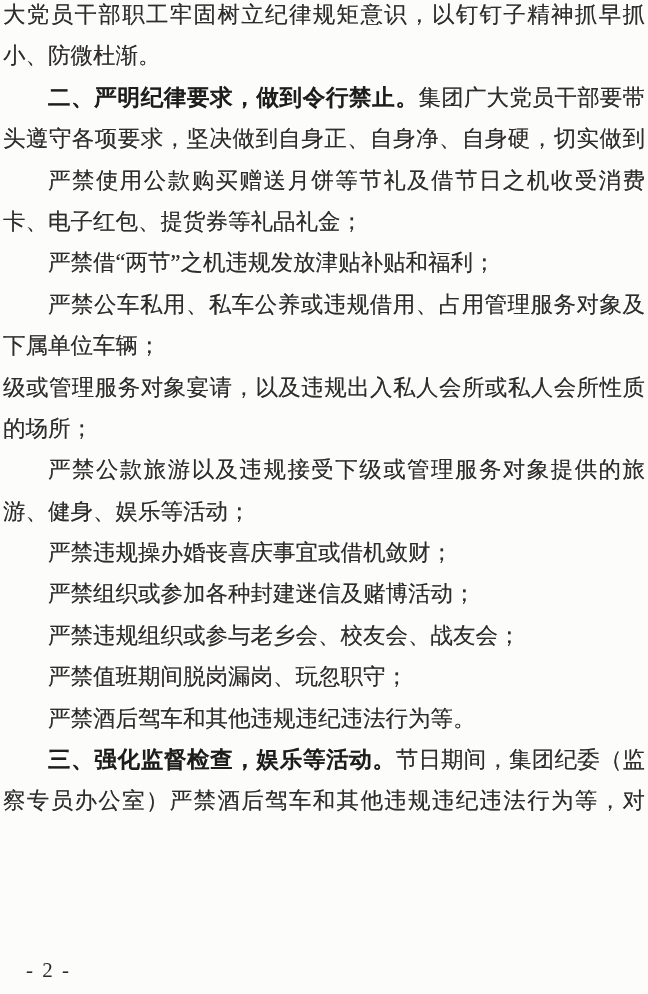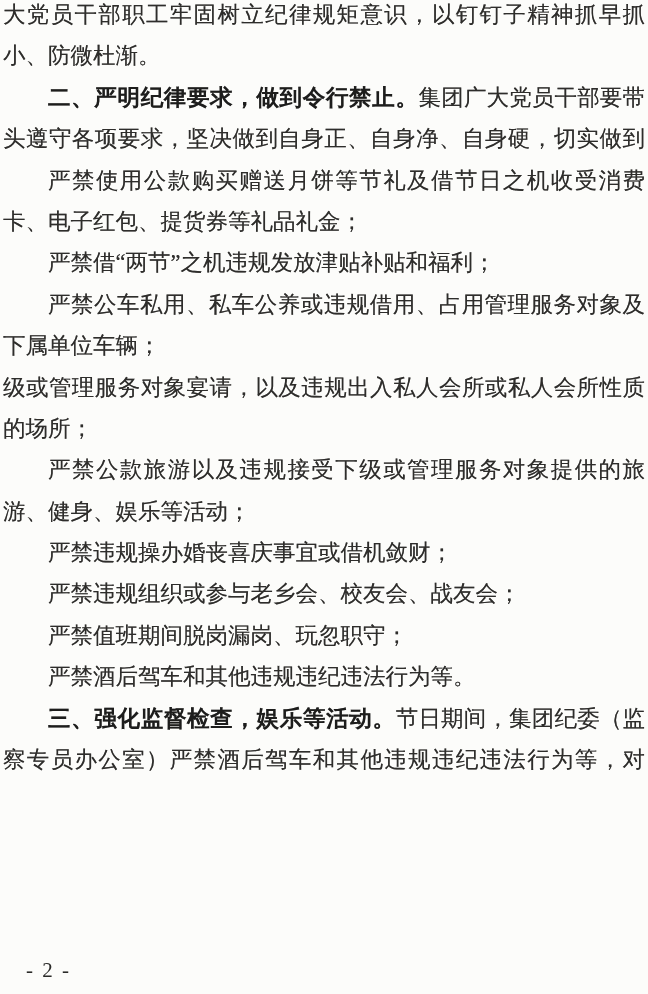--- a/index.html
+++ b/index.html
@@ -61,20 +61,21 @@
       <div class="line indent justify"><span>严禁使用公款购买赠送月饼等节礼及借节日之机收受消费</span></div>
       <div class="line"><span>卡、电子红包、提货券等礼品礼金；</span></div>
       <div class="line indent"><span>严禁借“两节”之机违规发放津贴补贴和福利；</span></div>
       <div class="line indent justify"><span>严禁公车私用、私车公养或违规借用、占用管理服务对象及</span></div>
       <div class="line"><span>下属单位车辆；</span></div>
       <div class="line justify"><span>级或管理服务对象宴请，以及违规出入私人会所或私人会所性质</span></div>
       <div class="line"><span>的场所；</span></div>
       <div class="line indent justify"><span>严禁公款旅游以及违规接受下级或管理服务对象提供的旅</span></div>
       <div class="line"><span>游、健身、娱乐等活动；</span></div>
       <div class="line indent"><span>严禁违规操办婚丧喜庆事宜或借机敛财；</span></div>
+      <div class="line indent"><span>严禁组织或参加各种封建迷信及赌博活动；</span></div>
       <div class="line indent"><span>严禁违规组织或参与老乡会、校友会、战友会；</span></div>
       <div class="line indent"><span>严禁值班期间脱岗漏岗、玩忽职守；</span></div>
       <div class="line indent"><span>严禁酒后驾车和其他违规违纪违法行为等。</span></div>
       <div class="line indent justify"><b>三、强化监督检查，娱乐等活动。</b><span>节日期间，集团纪委（监</span></div>
       <div class="line justify"><span>察专员办公室）严禁酒后驾车和其他违规违纪违法行为等，对</span></div>
     </div>
   <div class="page-number">- 2 -</div>
 </div>
 
 </body></html>

